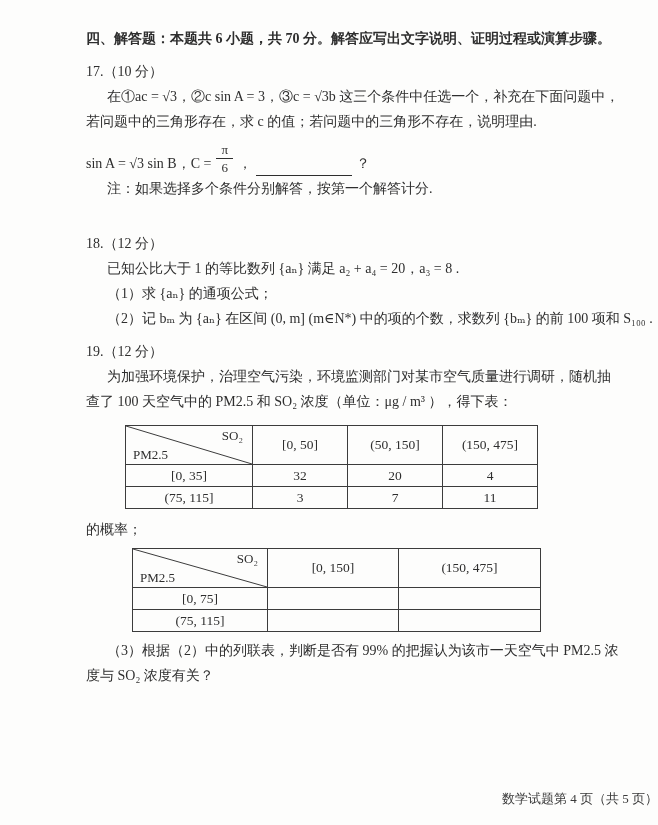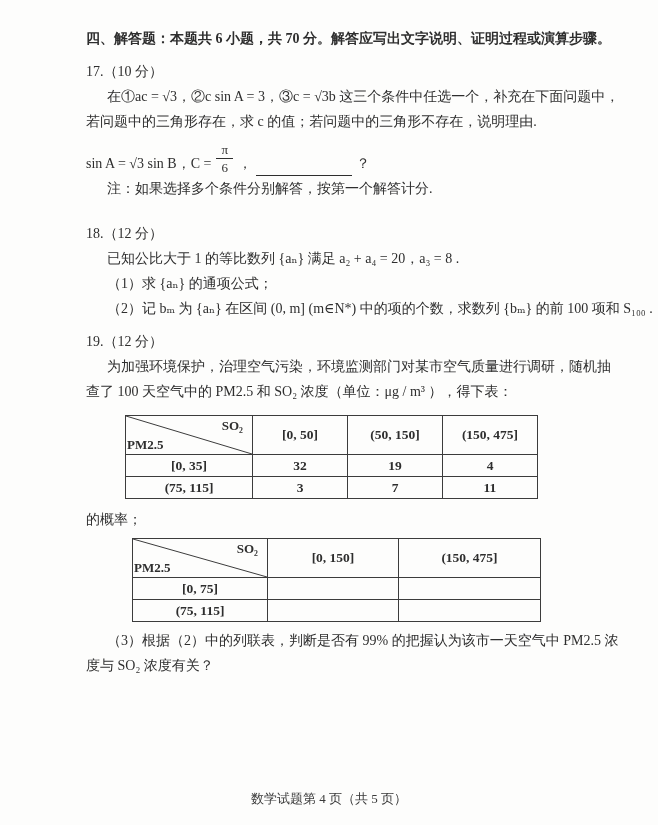--- a/index.html
+++ b/index.html
@@ -10,44 +10,44 @@
     color:#2e2e2e;
     font-family:"Liberation Serif","DejaVu Serif",serif;
     box-sizing:border-box;
     padding:26px 18px 0 86px;
     overflow:hidden;
   }
   p { margin:0; font-size:14px; line-height:25px; white-space:nowrap; }
   .bold { font-weight:bold; }
   .indent { padding-left:21px; }
   .qblock { margin-top:8px; }
-  .gap-lg { margin-top:20px; }
+  .gap-lg { margin-top:30px; }
   .gap-md { }
 
   
   .frac { display:inline-flex; flex-direction:column; text-align:center; vertical-align:middle; margin:0 5px; }
   .frac .num { display:block; padding:0 5px; border-bottom:1px solid #2e2e2e; line-height:17px; font-size:13px; }
   .frac .den { display:block; line-height:17px; font-size:13px; }
 
   .formula-line { display:flex; align-items:flex-end; height:42px; font-size:14px; }
   .blank-line { display:inline-block; width:96px; height:15px; border-bottom:1px solid #2e2e2e; margin:0 4px; }
 
   
-  table.ctable { border-collapse:collapse; table-layout:fixed; font-size:13.5px;font-weight:bold; }
+  table.ctable { border-collapse:collapse; table-layout:fixed; font-size:13.5px; }
   table.ctable td { border:1px solid #3c3c3c; text-align:center; padding:0; height:21px; overflow:hidden; }
   table.ctable tr.hrow td { height:38px; }
   .t1 { margin:11px 0 8px 39px; width:412px; }
   .t2 { margin:6px 0 6px 46px; width:408px; }
 
   .diag { position:relative; }
   .diag svg.dline { position:absolute; left:0; top:0; width:100%; height:100%; display:block; }
   .diag .lbl-top { position:absolute; top:2px; right:9px; font-size:13px; line-height:15px; }
-  .diag .lbl-bot { position:absolute; bottom:2px; left:1px; font-size:13px; line-height:15px; }
+  .diag .lbl-bot { position:absolute; bottom:2px; left:7px; font-size:13px; line-height:15px; }
 
-  .footer { position:absolute; left:0; top:790px; width:100%; text-align:center; font-size:13px; color:#3a3a3a; }
+  .footer { position:absolute; left:0; top:790px; width:100%; text-align:right; font-size:13px; color:#3a3a3a; }
 </style>
 </head>
 <body>
 
 <div class="page">
 
   <p class="bold">四、解答题：本题共 6 小题，共 70 分。解答应写出文字说明、证明过程或演算步骤。</p>
 
   <div class="qblock">
     <p>17.（10 分）</p>
@@ -94,21 +94,21 @@
           <span class="lbl-top">SO₂</span>
           <span class="lbl-bot">PM2.5</span>
         </td>
         <td>[0, 50]</td>
         <td>(50, 150]</td>
         <td>(150, 475]</td>
       </tr>
       <tr>
         <td>[0, 35]</td>
         <td>32</td>
-        <td>19</td>
+        <td>20</td>
         <td>4</td>
       </tr>
       <tr>
         <td>(75, 115]</td>
         <td>3</td>
         <td>7</td>
         <td>11</td>
       </tr>
     </tbody>
       </table>

